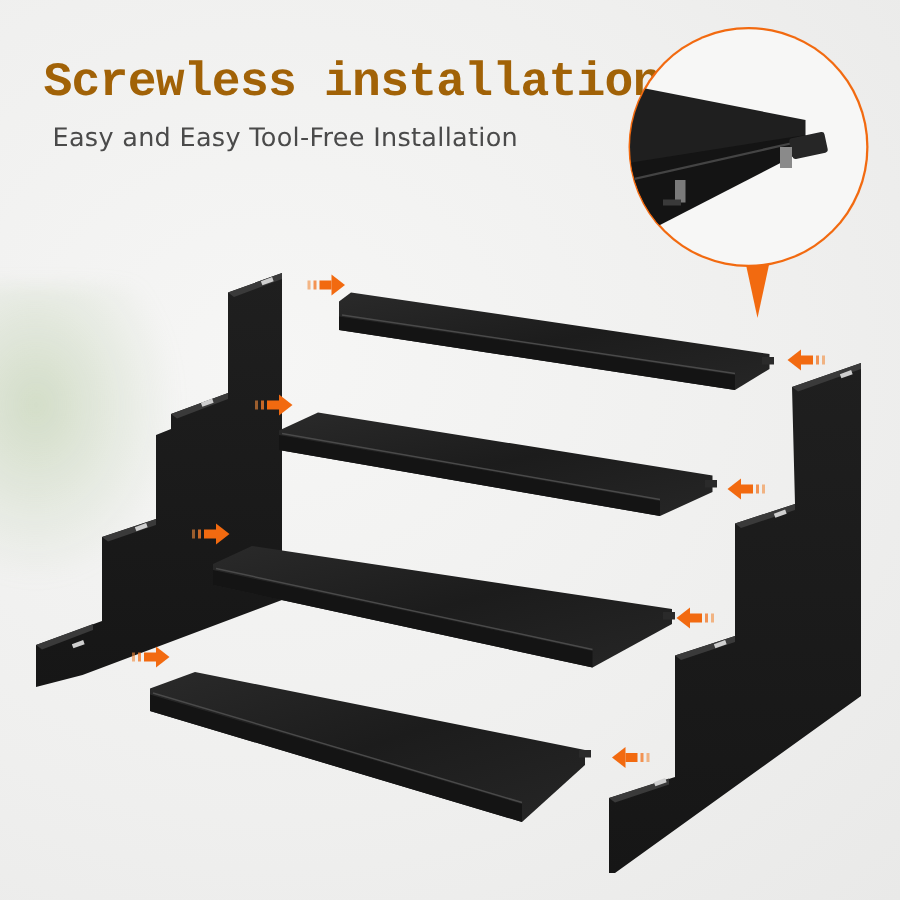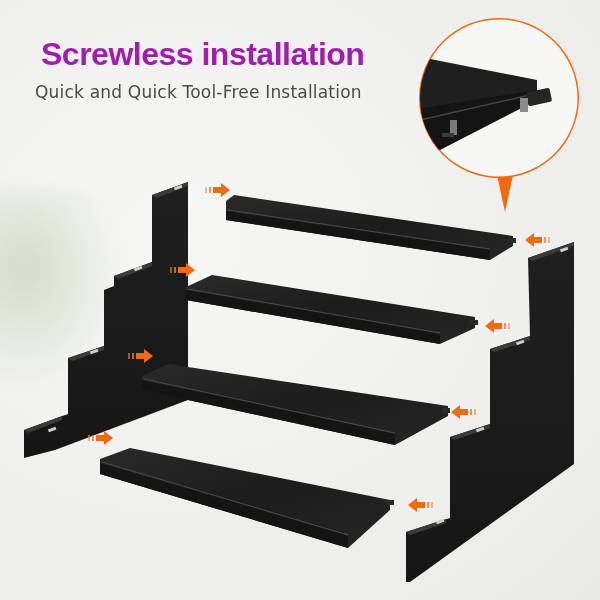--- a/index.html
+++ b/index.html
@@ -2,34 +2,34 @@
 <html><head>
 <meta charset="utf-8">
 <style>
   html, body { margin:0; padding:0; }
   body { width:600px; height:600px; overflow:hidden; position:relative;
     background: radial-gradient(ellipse at 30% 40%, #f6f6f5 0%, #efefee 60%, #e9e9e8 100%);
     font-family: "Liberation Sans", sans-serif; }
   .plant { position:absolute; left:-40px; top:190px; width:160px; height:200px;
     background: radial-gradient(ellipse at 40% 40%, rgba(150,180,120,0.35) 0%, rgba(170,195,150,0.15) 45%, rgba(255,255,255,0) 70%);
     filter: blur(6px); }
-  .title { position:absolute; left:41px; top:36px; margin:0;
-    font-family: Liberation Sans, sans-serif; font-weight:bold;
-    font-size:32px; letter-spacing:-0.5px; color:#a21caf; }
+  .title { position:absolute; left:29px; top:36px; margin:0;
+    font-family: Liberation Mono, monospace; font-weight:bold;
+    font-size:32px; letter-spacing:-0.5px; color:#a16207; }
   .subtitle { position:absolute; left:35px; top:82px; margin:0;
     font-family: "DejaVu Sans", sans-serif; font-size:17px; color:#4a4a4a; letter-spacing:0.2px; }
   svg.scene { position:absolute; left:0; top:0; }
 </style>
 </head>
 <body>
 
 <div class="plant"></div>
 
 <h1 class="title">Screwless installation</h1>
-<p class="subtitle">Quick and Quick Tool-Free Installation</p>
+<p class="subtitle">Easy and Easy Tool-Free Installation</p>
 
 <svg class="scene" width="600" height="600" viewBox="0 0 600 600">
   <defs>
     <linearGradient id="shelfTop" x1="0" y1="0" x2="1" y2="1">
       <stop offset="0" stop-color="#2a2a2a"></stop>
       <stop offset="0.5" stop-color="#1c1c1c"></stop>
       <stop offset="1" stop-color="#262626"></stop>
     </linearGradient>
     <linearGradient id="panel" x1="0" y1="0" x2="0" y2="1">
       <stop offset="0" stop-color="#1f1f1f"></stop>

